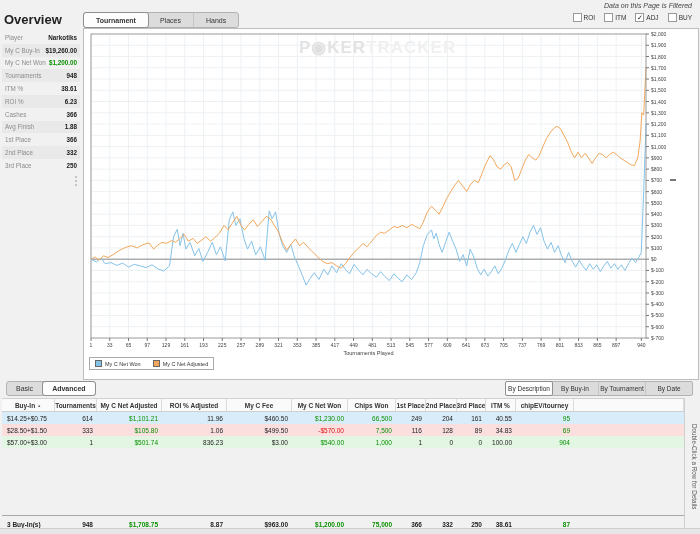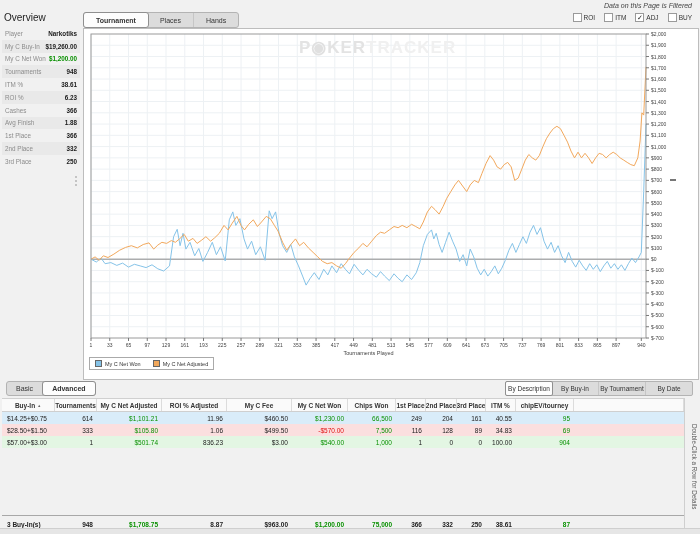--- a/index.html
+++ b/index.html
@@ -7,21 +7,21 @@
   #app{position:relative;width:700px;height:534px;background:#f1f1f1;font-size:7px;color:#222;}
 
   
   #filtered-note{position:absolute;top:2px;right:8px;font-style:italic;font-size:7px;color:#444;}
   #filter-boxes{position:absolute;top:13px;right:8px;display:flex;gap:9px;align-items:center;}
   .chk{display:flex;align-items:center;gap:2px;font-size:6.5px;color:#333;cursor:default;}
   .chk .box{width:7px;height:7px;border:1px solid #9a9a9a;background:#fff;display:flex;align-items:center;justify-content:center;font-size:7px;line-height:7px;color:#222;}
 
   
   #sidebar{position:absolute;left:2px;top:10px;width:78px;}
-  #sidebar-title{font-size:10px;font-weight:normal;color:#222;padding:2px 2px 4px 2px;}
+  #sidebar-title{font-size:13px;font-weight:bold;color:#222;padding:2px 2px 4px 2px;}
   .srow{display:flex;justify-content:space-between;align-items:center;height:12.8px;padding:0 3px;}
   .srow.alt{background:#e9e9e9;}
   .srow .lbl{color:#8c8c8c;font-size:6.3px;white-space:nowrap;}
   .srow .val{font-weight:bold;color:#1a1a1a;font-size:6.3px;white-space:nowrap;overflow:hidden;max-width:44px;}
   .srow .val.green{color:#089000;}
   #splitter-dots{position:absolute;left:74px;top:176px;width:4px;display:flex;flex-direction:column;gap:2px;align-items:center;}
   #splitter-dots i{width:2px;height:2px;background:#b5b5b5;border-radius:50%;}
 
   
   #main-tabs{position:absolute;left:83px;top:12px;display:flex;background:#dcdcdc;border:1px solid #b3b3b3;border-radius:3px;height:14px;}

